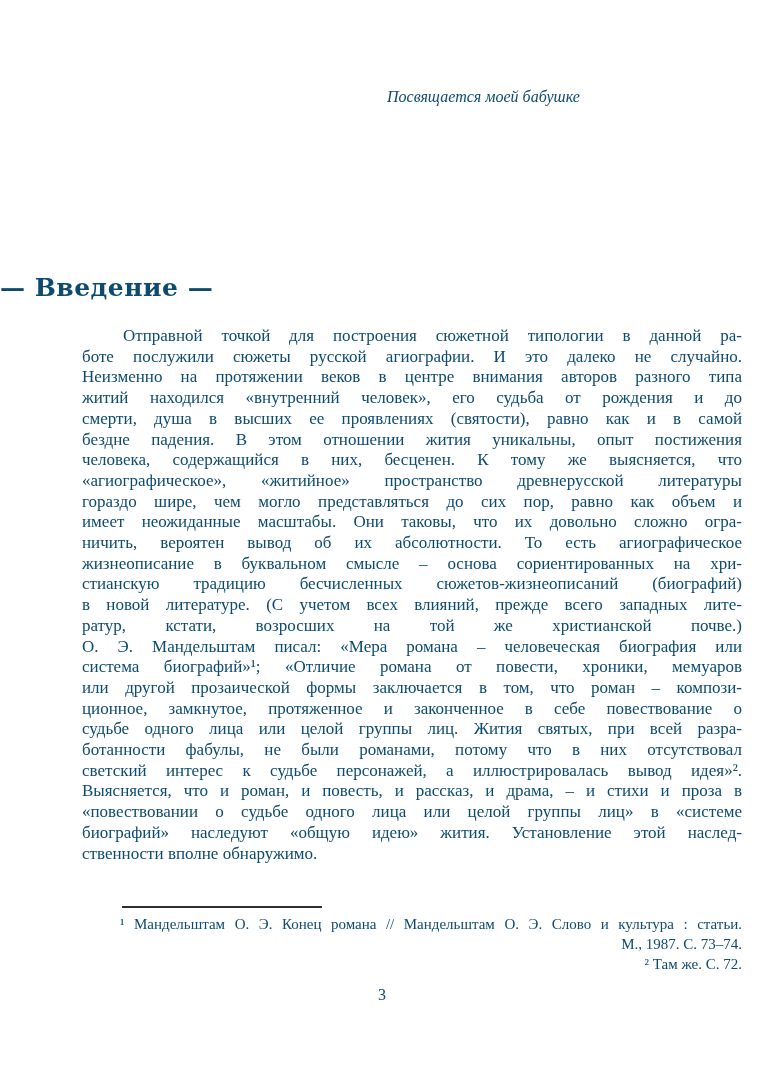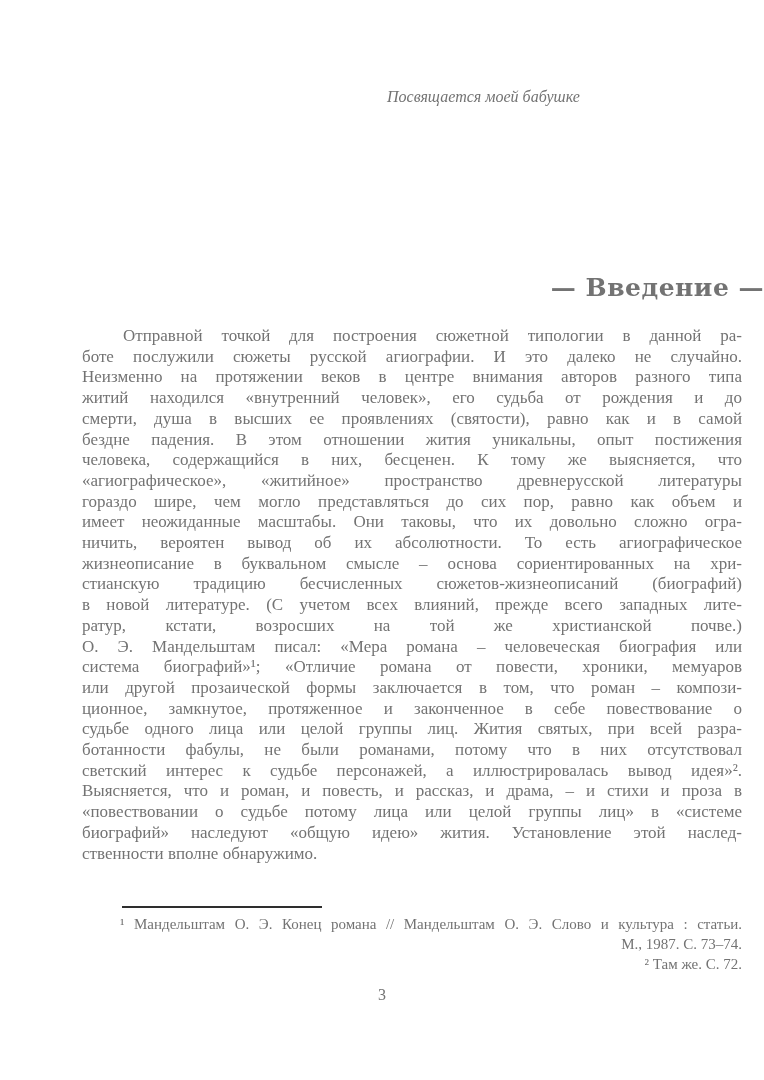--- a/index.html
+++ b/index.html
@@ -6,39 +6,39 @@
     margin: 0;
     padding: 0;
     background: #ffffff;
   }
   .page {
     position: relative;
     width: 764px;
     height: 1080px;
     background: #ffffff;
     font-family: "Liberation Serif", serif;
-    color: #737373;
+    color: #0c4a6e;
     overflow: hidden;
   }
   .dedication {
     position: absolute;
     left: 387px;
     top: 86px;
     font-style: italic;
     font-size: 16px;
     line-height: 22px;
     white-space: nowrap;
   }
   .chapter-heading {
     position: absolute;
     top: 272px;
     left: 0;
     width: 100%;
     margin: 0;
-    text-align: right;
+    text-align: left;
     font-family: "DejaVu Serif", serif;
     font-weight: 700;
     font-size: 25px;
     line-height: 32px;
     letter-spacing: 0.5px;
   }
   .body-text {
     position: absolute;
     left: 82px;
     top: 326px;
@@ -115,21 +115,21 @@
     <div class="jline">в новой литературе. (С учетом всех влияний, прежде всего западных лите-</div>
     <div class="jline">ратур, кстати, возросших на той же христианской почве.)</div>
     <div class="jline">О. Э. Мандельштам писал: «Мера романа – человеческая биография или</div>
     <div class="jline">система биографий»¹; «Отличие романа от повести, хроники, мемуаров</div>
     <div class="jline">или другой прозаической формы заключается в том, что роман – компози-</div>
     <div class="jline">ционное, замкнутое, протяженное и законченное в себе повествование о</div>
     <div class="jline">судьбе одного лица или целой группы лиц. Жития святых, при всей разра-</div>
     <div class="jline">ботанности фабулы, не были романами, потому что в них отсутствовал</div>
     <div class="jline">светский интерес к судьбе персонажей, а иллюстрировалась вывод идея»².</div>
     <div class="jline">Выясняется, что и роман, и повесть, и рассказ, и драма, – и стихи и проза в</div>
-    <div class="jline">«повествовании о судьбе потому лица или целой группы лиц» в «системе</div>
+    <div class="jline">«повествовании о судьбе одного лица или целой группы лиц» в «системе</div>
     <div class="jline">биографий» наследуют «общую идею» жития. Установление этой наслед-</div>
     <div class="jline last-line">ственности вполне обнаружимо.</div>
   </div>
 
   <div class="footnote-sep"></div>
 
   <div class="footnotes">
     <div class="jline fn-indent">¹ Мандельштам О. Э. Конец романа // Мандельштам О. Э. Слово и культура : статьи.</div>
     <div class="fn-plain">М., 1987. С. 73–74.</div>
     <div class="fn-plain fn-indent">² Там же. С. 72.</div>

